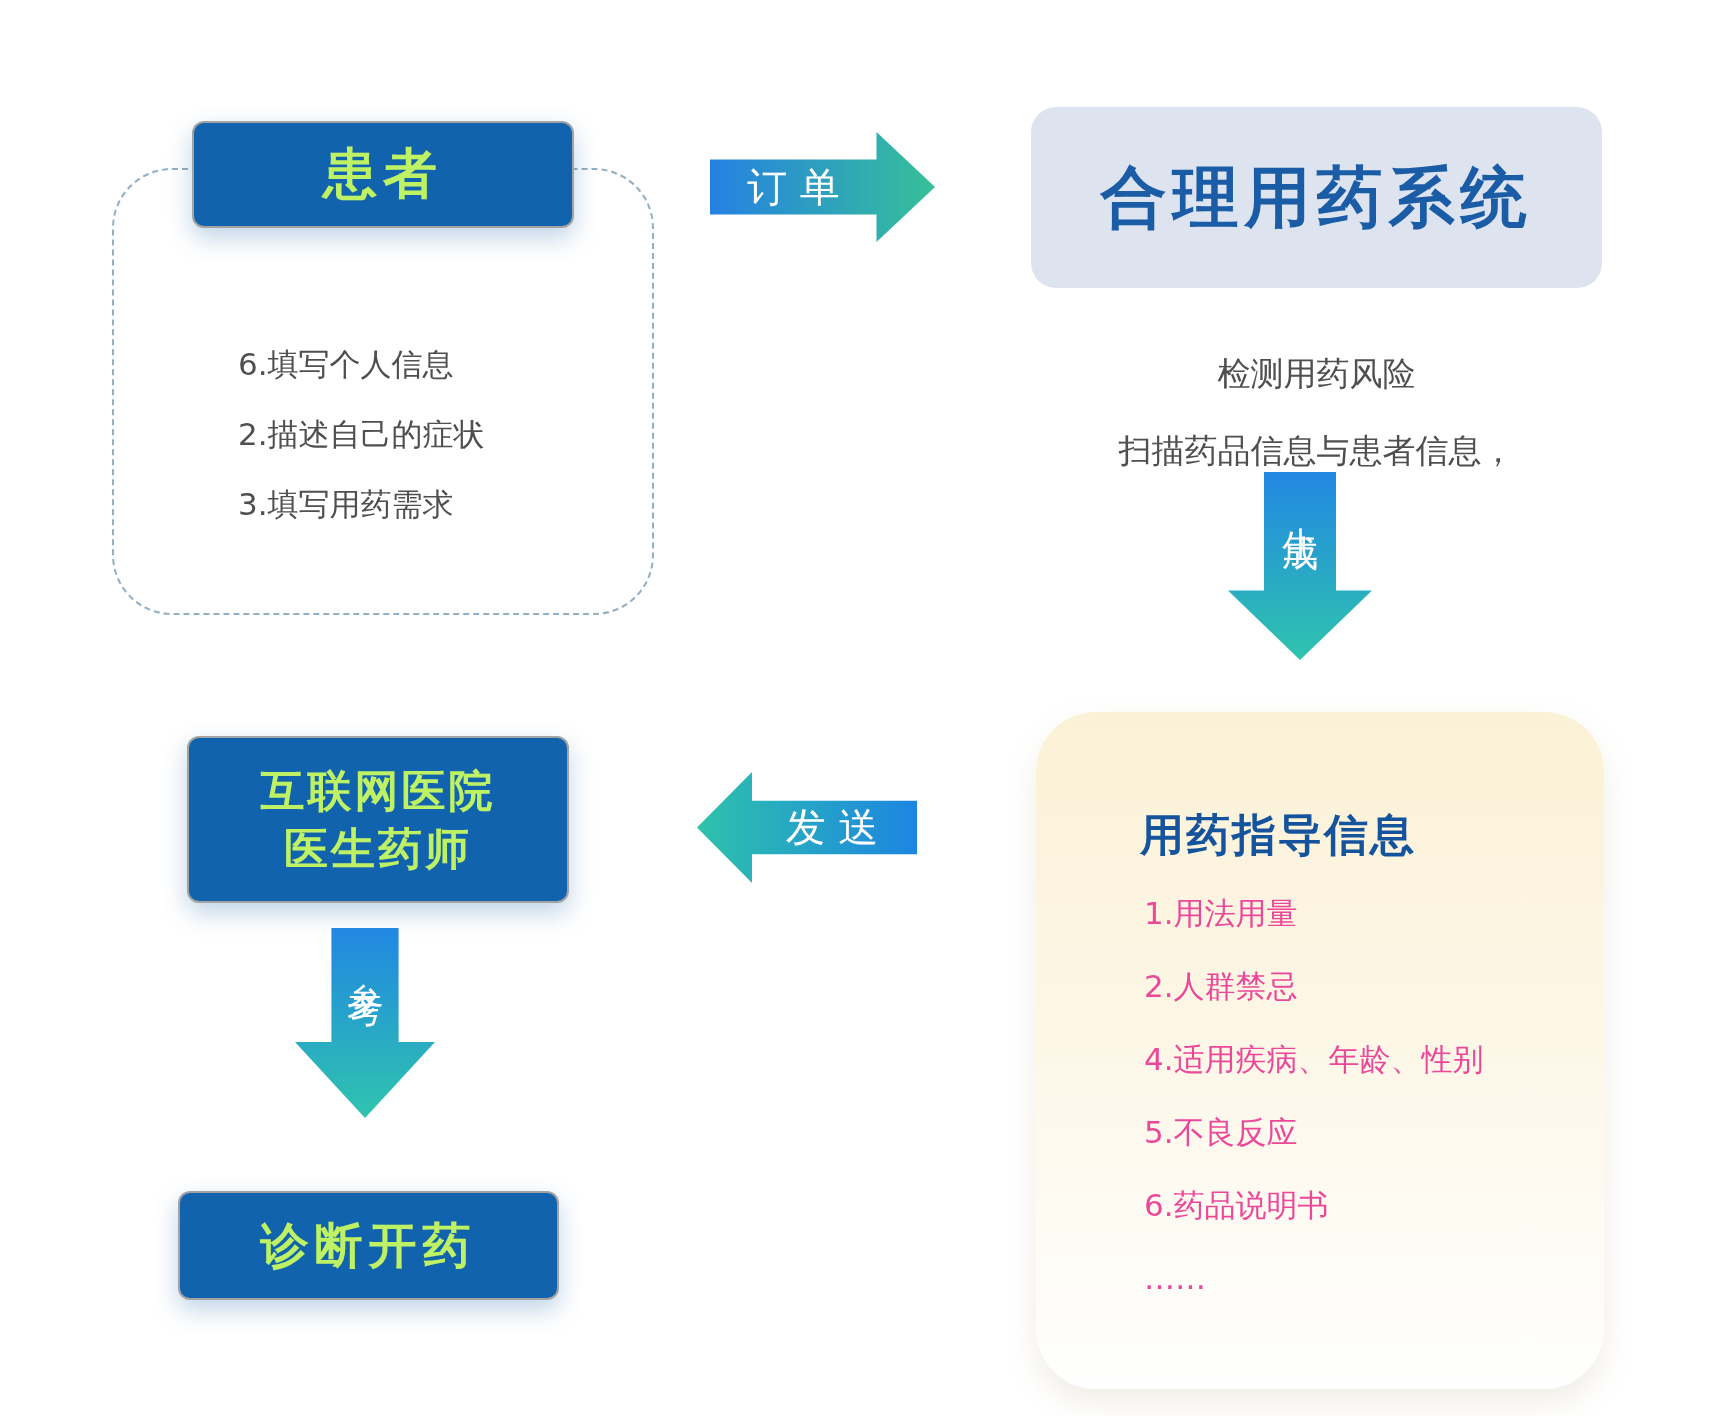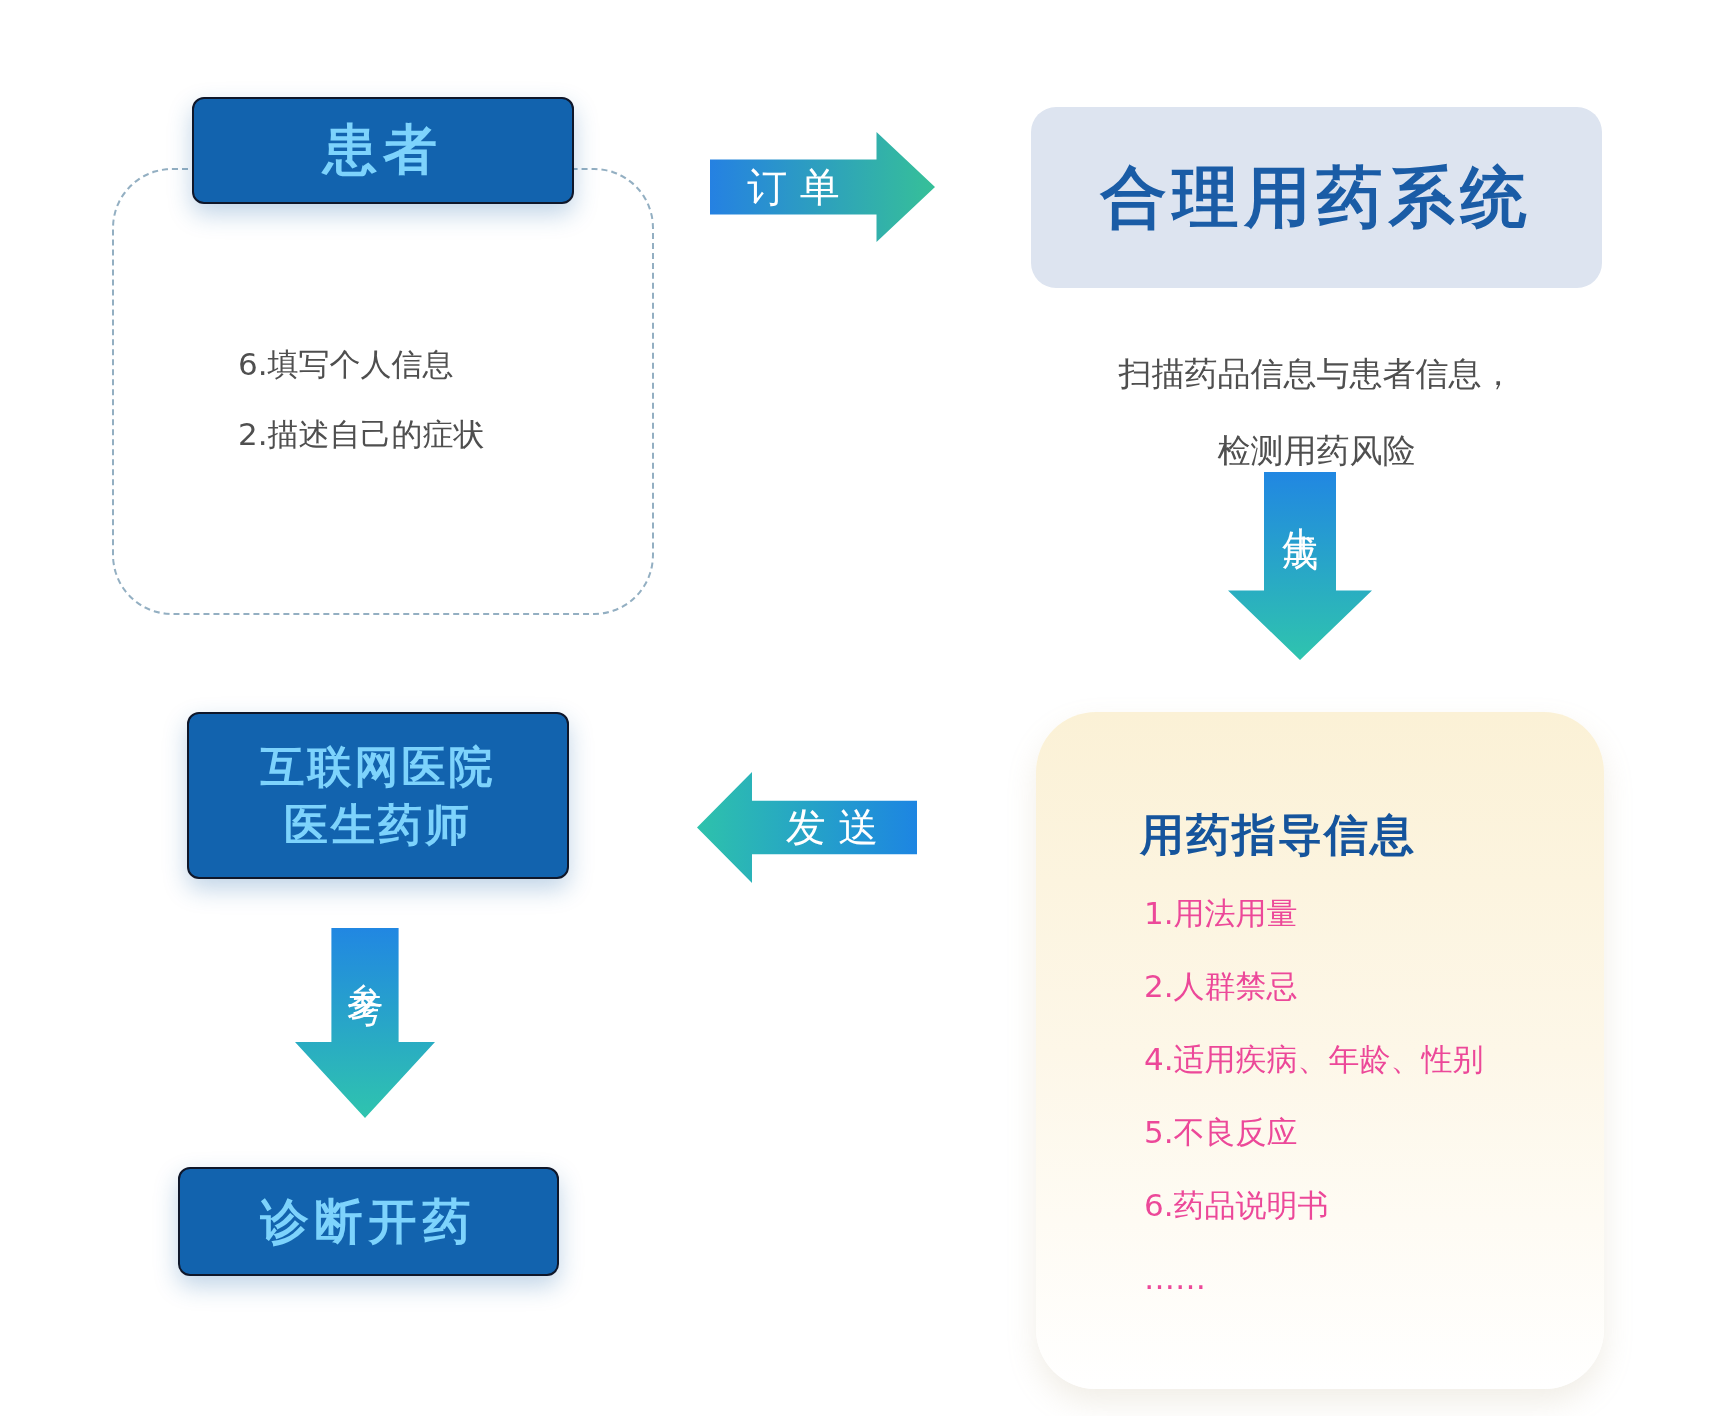--- a/index.html
+++ b/index.html
@@ -10,24 +10,24 @@
     font-family:"DejaVu Sans","Liberation Sans",sans-serif;
     overflow:hidden;
   }
   
   .dashed-box{
     position:absolute;left:112px;top:168px;width:538px;height:443px;
     border:2px dashed #93afc2;border-radius:60px;background:transparent;
   }
   .node-box{
     position:absolute;background:#1263ae;border-radius:12px;
-    border:2px solid #0f172a;
+    border:2px solid #a3a3a3;
     box-shadow:0 10px 24px rgba(30,100,170,0.28);
     display:flex;align-items:center;justify-content:center;
-    color:#7dd3fc;font-weight:bold;text-align:center;
+    color:#bef264;font-weight:bold;text-align:center;margin-top:24px;
   }
   .patient-header{left:192px;top:97px;width:378px;height:103px;font-size:54px;letter-spacing:6px;}
   .patient-steps{
     position:absolute;left:238px;top:329px;
     font-size:31px;line-height:70px;color:#4f4f4f;white-space:nowrap;
   }
   
   .arrow{position:absolute;display:flex;align-items:center;color:#ffffff;font-weight:normal;text-align:right;}
   .arrow-right{
     left:710px;top:132px;width:225px;height:110px;
@@ -97,33 +97,34 @@
 
   <div class="dashed-box"></div>
 
   <div class="node-box patient-header">
     <span>患者</span>
   </div>
 
   <div class="patient-steps">
     <div>6.填写个人信息</div>
     <div>2.描述自己的症状</div>
+    <div>3.填写用药需求</div>
   </div>
 
   <div class="arrow arrow-right">
     <span>订 单</span>
   </div>
 
   <div class="system-box">
     <span>合理用药系统</span>
   </div>
 
   <div class="system-desc">
+    <div>检测用药风险</div>
     <div>扫描药品信息与患者信息，</div>
-    <div>检测用药风险</div>
   </div>
 
   <div class="arrow arrow-down arrow-generate">
     <span class="vlabel">生成</span>
   </div>
 
   <div class="cream-box"></div>
 
   <div class="guidance-title">用药指导信息</div>
 

